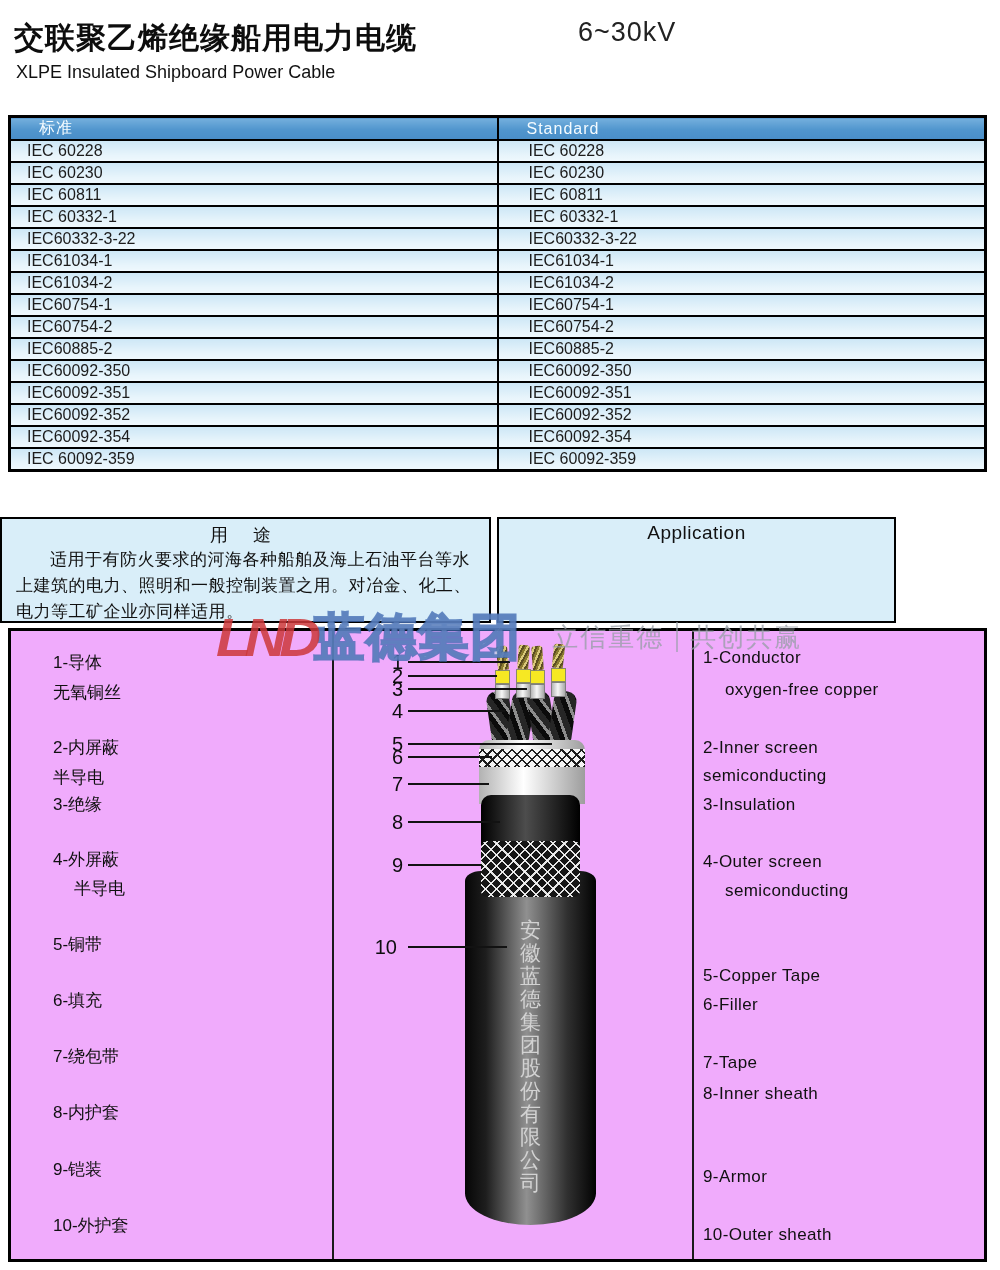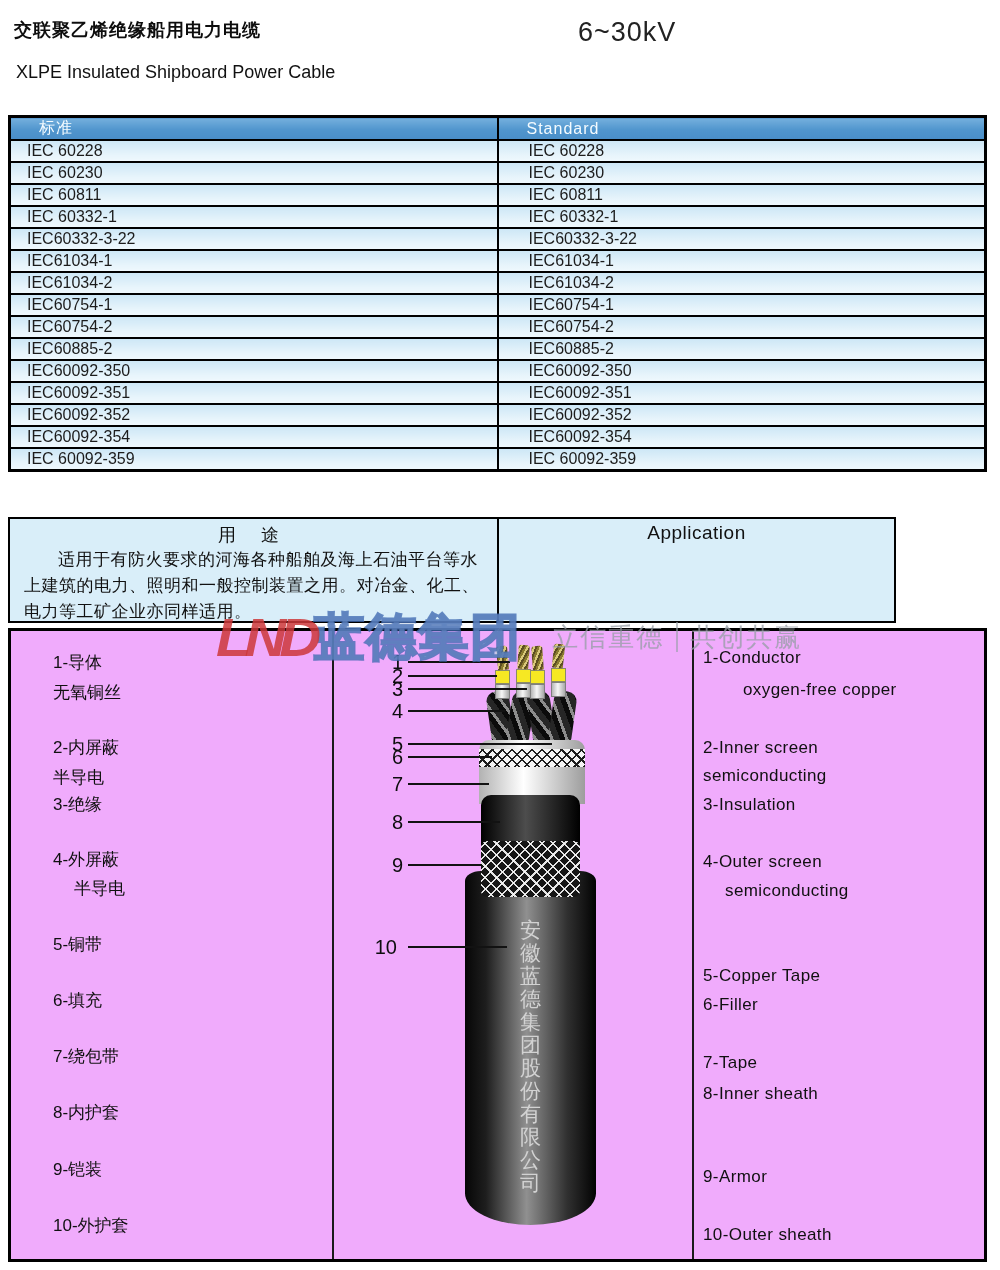--- a/index.html
+++ b/index.html
@@ -1,42 +1,42 @@
 <!DOCTYPE html>
 <html><head>
 <meta charset="utf-8">
 <style>
   * { margin:0; padding:0; box-sizing:border-box; }
   html,body { background:#fff; }
   body { font-family:"Liberation Sans", sans-serif; color:#1a1a1a; }
   .page { position:relative; width:1000px; height:1270px; background:#ffffff; overflow:hidden; }
 
   
-  .title-zh { position:absolute; left:14px; top:18px; font-size:18px; font-weight:bold; letter-spacing:1px; color:#0d0d0d; }
+  .title-zh { position:absolute; left:14px; top:18px; font-size:30px; font-weight:bold; letter-spacing:1px; color:#0d0d0d; }
   .voltage  { position:absolute; left:578px; top:17px; font-size:27px; color:#222; letter-spacing:1px; }
   .title-en { position:absolute; left:16px; top:62px; font-size:18px; color:#111; }
 
   
   table.standards { position:absolute; left:8px; top:115px; width:979px; border-collapse:collapse; table-layout:fixed; }
   table.standards th, table.standards td { border:2px solid #000; font-size:16px; }
   table.standards { border:3px solid #000; }
   table.standards th {
     height:18px; text-align:left; padding-left:28px; font-weight:normal;
     color:#f4fbff; background:linear-gradient(180deg,#74afdd 0%,#5095cd 55%,#4a8ec8 100%);
     letter-spacing:1px;
   }
   table.standards td {
     height:22px; padding-left:16px; color:#1c1c1c;
     background:linear-gradient(180deg,#cde7f6 0%,#e7f4fb 70%,#eef8fd 100%);
   }
   table.standards td.c2 { padding-left:30px; }
 
   
   .app-box { position:absolute; top:517px; height:106px; background:#d9eef9; border:2px solid #000; }
-  .app-zh { left:8px;  width:491px; }
+  .app-zh { left:0;  width:491px; }
   .app-en { left:497px; width:399px; }
   .app-title-zh { text-align:center; font-size:18px; letter-spacing:10px; margin-top:4px; color:#111; }
   .app-body-zh  { font-size:17px; line-height:1.52; padding:0 12px 0 14px; text-indent:2em; color:#111; letter-spacing:0.5px; }
   .app-title-en { text-align:center; font-size:19px; margin-top:3px; color:#111; letter-spacing:0.5px; }
   .app-body-en  { font-size:16px; line-height:1.33; padding:0 6px 0 10px; text-indent:2.2em; color:#111; }
 
   
   .diagram-box { position:absolute; left:8px; top:628px; width:979px; height:634px; background:#f0abfc; border:3px solid #000; }
   .vdiv { position:absolute; top:0; bottom:0; width:2px; background:#1a1a1a; }
   .label { position:absolute; font-size:17px; color:#101010; white-space:nowrap; }
@@ -188,21 +188,21 @@
     <div class="label" style="left:42px; top:217px;">4-外屏蔽</div>
     <div class="label" style="left:63px; top:246px;">半导电</div>
     <div class="label" style="left:42px; top:302px;">5-铜带</div>
     <div class="label" style="left:42px; top:358px;">6-填充</div>
     <div class="label" style="left:42px; top:414px;">7-绕包带</div>
     <div class="label" style="left:42px; top:470px;">8-内护套</div>
     <div class="label" style="left:42px; top:527px;">9-铠装</div>
     <div class="label" style="left:42px; top:583px;">10-外护套</div>
 
     <div class="label en" style="left:692px; top:17px;">1-Conductor</div>
-    <div class="label en" style="left:732px; top:49px;">oxygen-free  copper</div>
+    <div class="label en" style="left:714px; top:49px;">oxygen-free  copper</div>
     <div class="label en" style="left:692px; top:107px;">2-Inner screen</div>
     <div class="label en" style="left:692px; top:135px;">semiconducting</div>
     <div class="label en" style="left:692px; top:164px;">3-Insulation</div>
     <div class="label en" style="left:692px; top:221px;">4-Outer screen</div>
     <div class="label en" style="left:714px; top:250px;">semiconducting</div>
     <div class="label en" style="left:692px; top:307px;margin-top:28px;">5-Copper Tape</div>
     <div class="label en" style="left:692px; top:364px;">6-Filler</div>
     <div class="label en" style="left:692px; top:422px;">7-Tape</div>
     <div class="label en" style="left:692px; top:453px;">8-Inner sheath</div>
     <div class="label en" style="left:692px; top:536px;">9-Armor</div>

